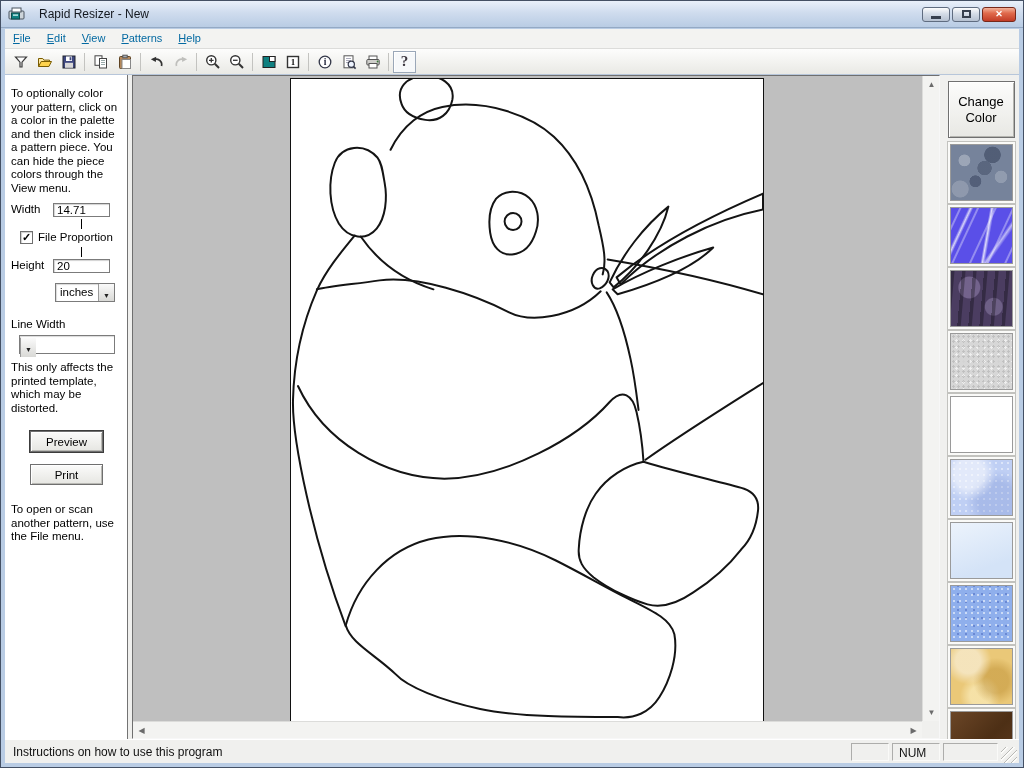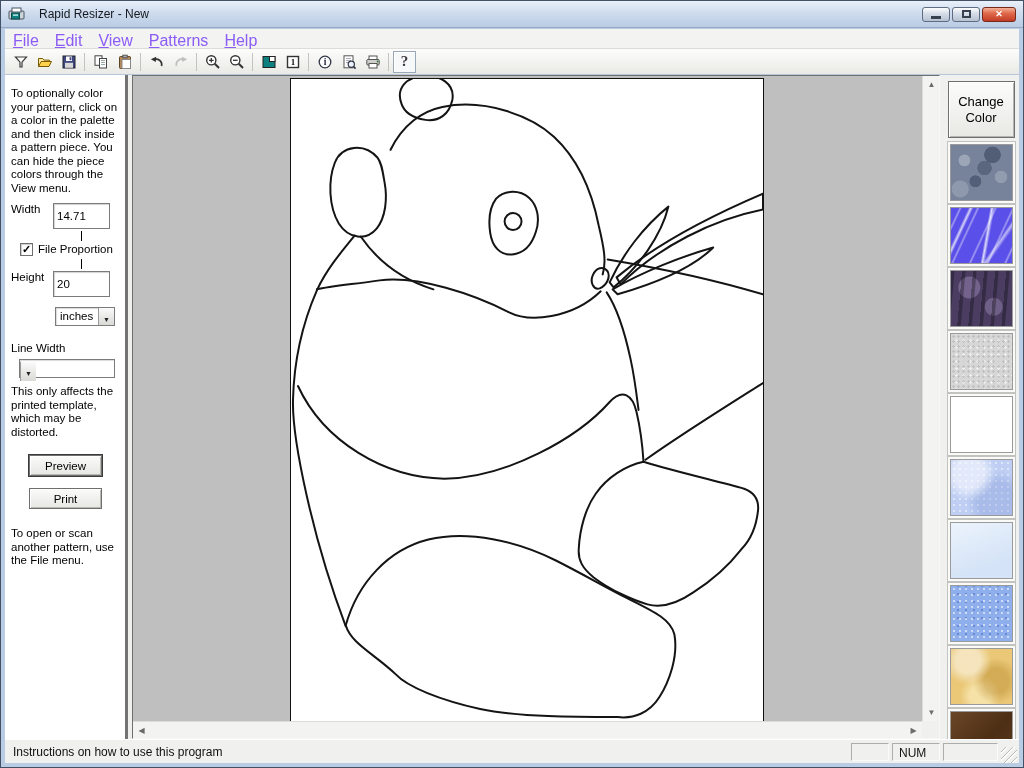--- a/index.html
+++ b/index.html
@@ -24,45 +24,45 @@
     background:linear-gradient(#f3b29a,#e06a4c 40%,#c23c26);
     color:#fff; font-weight:bold; font-size:9px; }
   .cap-glyph-min { width:10px; height:3px; background:#37404e; margin-top:7px; }
   .cap-glyph-max { width:9px; height:8px; border:2px solid #37404e; }
 
   
   .app-body { position:absolute; top:28px; left:4px; right:4px; bottom:4px;
     background:#f0f0ee; display:flex; flex-direction:column; }
 
   .menubar { height:20px; background:#f3f3f1; border-bottom:1px solid #dcdcda;
-    display:flex; align-items:stretch; font-size:16px; color:#8b5cf6; }
+    display:flex; align-items:stretch; font-size:11px; color:#0369a1; }
   .menu-item { padding:3px 8px 0 8px; cursor:default; }
 
   .toolbar { height:26px; background:linear-gradient(#fdfdfc,#e9e9e5);
     border-bottom:1px solid #b7c6da; display:flex; align-items:center;
     padding:0 4px; gap:1px; }
   .tbtn { width:23px; height:22px; display:flex; align-items:center;
     justify-content:center; background:transparent; border:1px solid transparent; }
   .tbtn svg { width:16px; height:16px; }
   .tbtn.toggled { border:1px solid #9aa7b8; background:#f6f8fa;
     box-shadow:inset 1px 1px 0 #ffffff; }
   .tsep { width:1px; height:18px; background:#c3c3c0; margin:0 3px; }
   .help-q { font-family:"Liberation Serif", serif; font-weight:bold;
     font-size:15px; color:#3c3740; line-height:1; }
 
   .main-row { flex:1; display:flex; min-height:0; }
 
   
-  .left-panel { width:123px; background:#ffffff; border-right:3px solid #737373;
+  .left-panel { width:123px; background:#ffffff; border-right:1px solid #737373;
     margin-right:4px; padding:12px 5px 8px 6px; font-size:11.5px; color:#000;
     line-height:13.5px; overflow:hidden; }
   .lp-par { margin-bottom:8px; }
   .lp-row { display:flex; align-items:flex-start; margin-top:6px; }
   .lp-label { width:42px; flex:0 0 auto; }
-  .lp-input { width:57px; height:26px; border:1px solid #7b7b7b;
+  .lp-input { width:57px; height:14px; border:1px solid #7b7b7b;
     box-shadow:inset 1px 1px 1px rgba(0,0,0,.18); background:#fff;
     font-family:"Liberation Sans",sans-serif; font-size:11.5px; padding:0 3px; }
   .lp-tick { width:1px; height:10px; background:#000; margin:2px 0 0 70px; }
   .lp-check-row { display:flex; align-items:center; gap:5px; margin:2px 0 0 9px; }
   .checkbox { width:13px; height:13px; background:#fff; border:1px solid #6f6f6f;
     box-shadow:inset 1px 1px 1px rgba(0,0,0,.2); font-size:11px; line-height:11px;
     text-align:center; font-weight:bold; color:#000; }
   .combo { display:flex; height:19px; border:1px solid #7b7b7b; background:#fff;
     box-shadow:inset 1px 1px 1px rgba(0,0,0,.15); }
   .combo-text { flex:1; font-size:11.5px; padding:2px 0 0 4px; white-space:nowrap;

